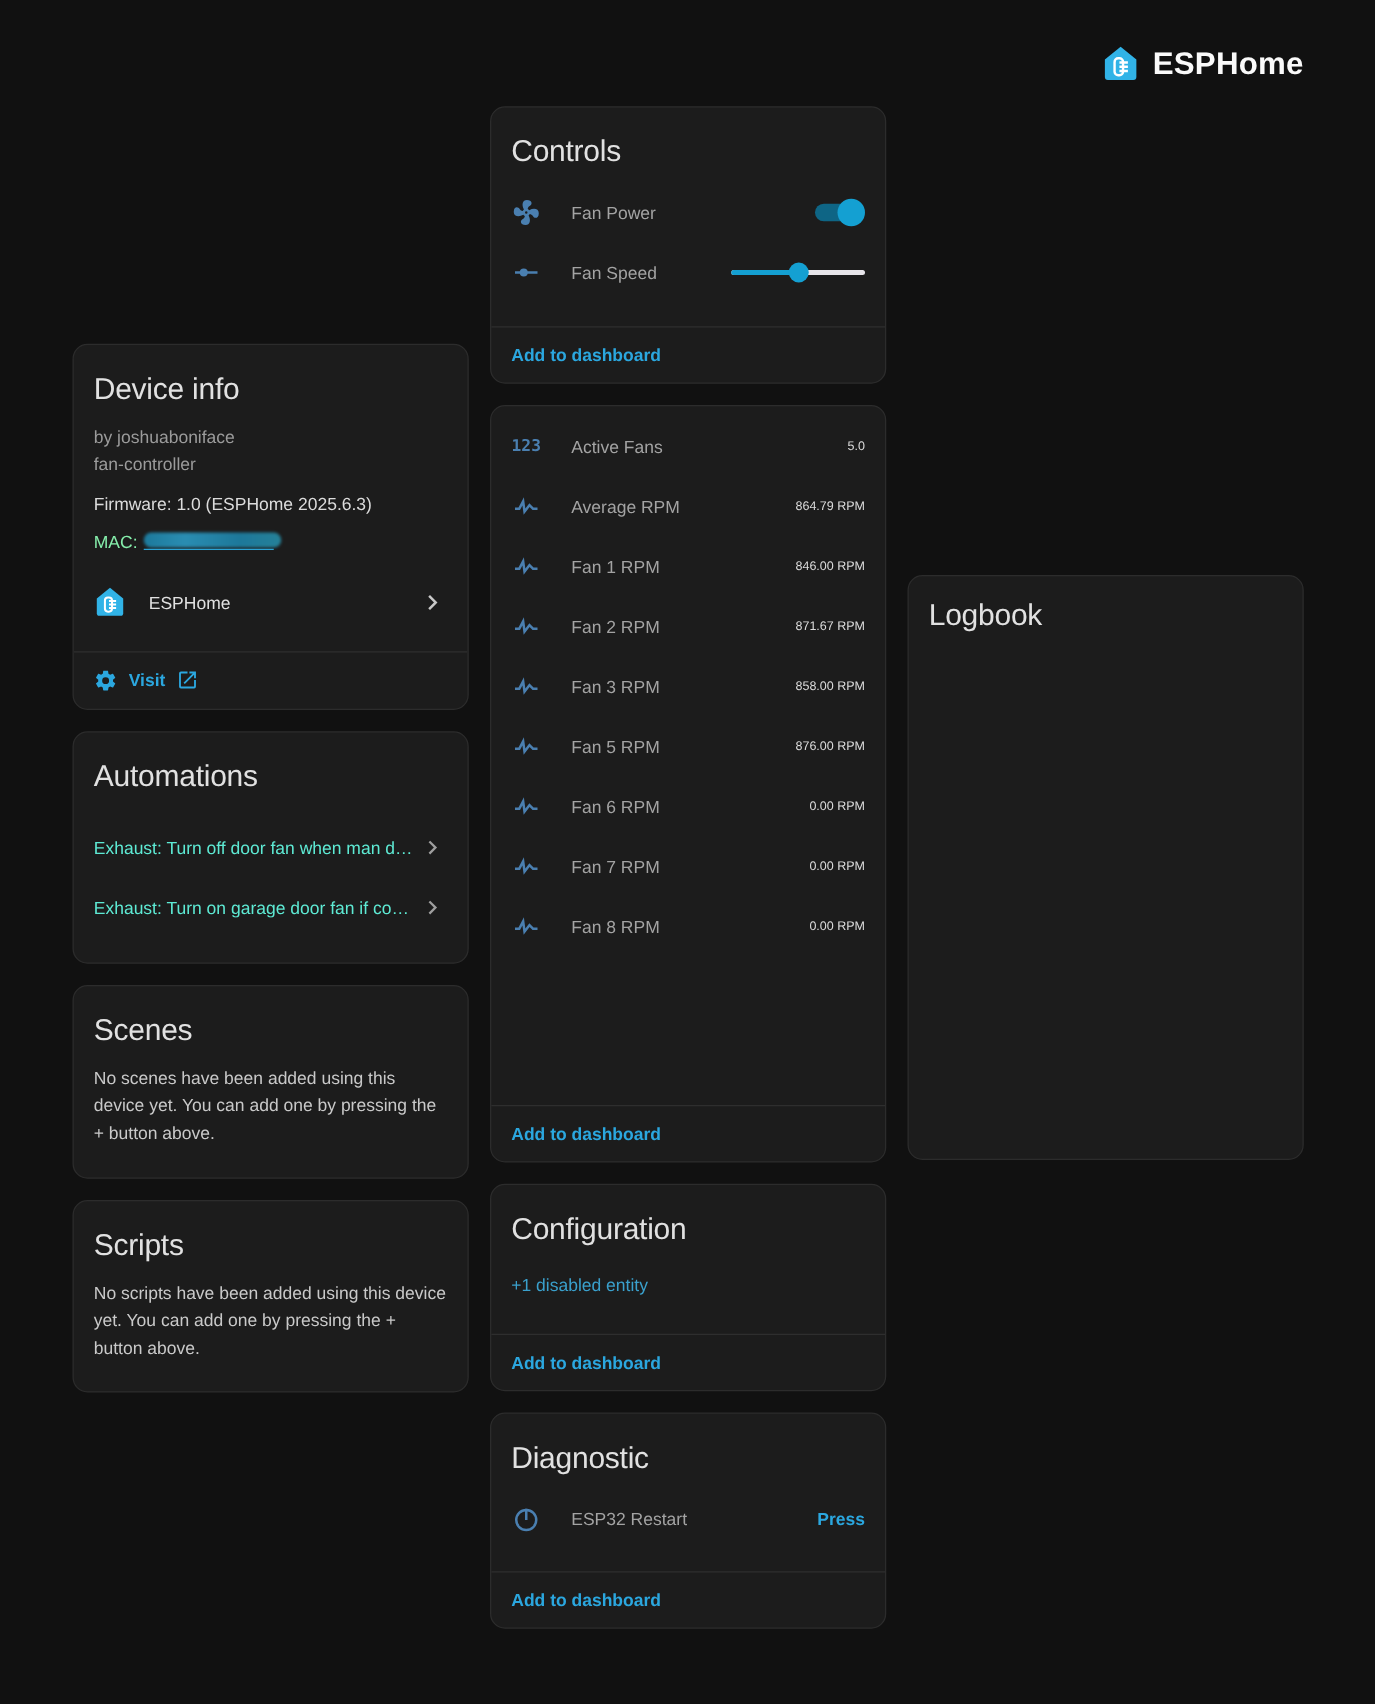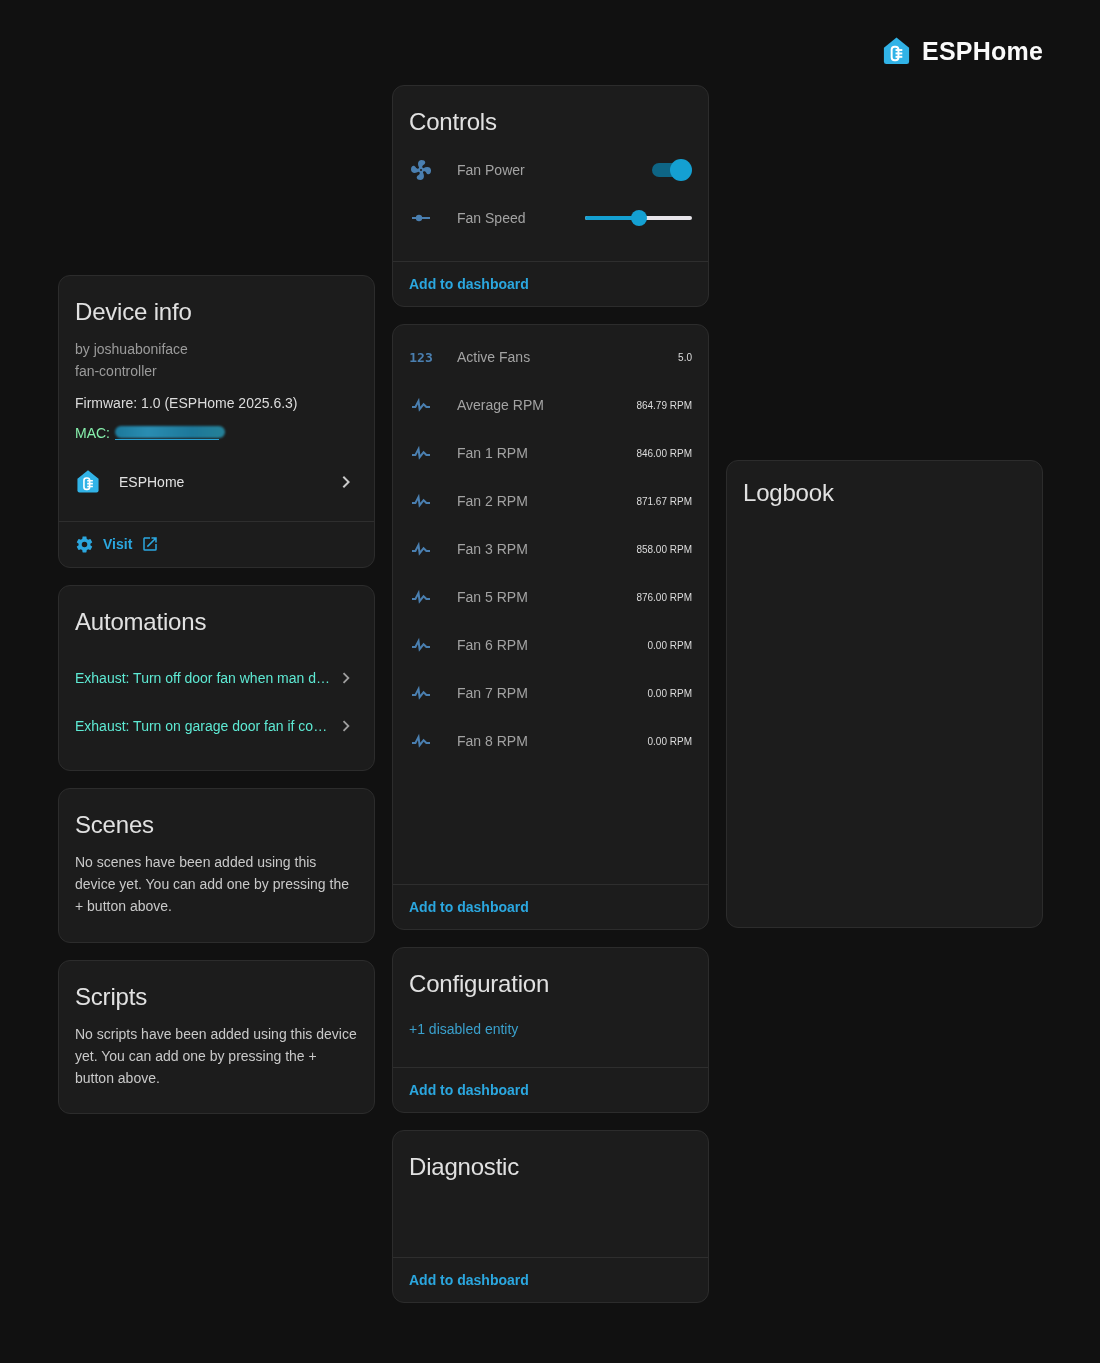--- a/index.html
+++ b/index.html
@@ -366,20 +366,32 @@
       <div class="config-body">
         <span class="disabled-link">+1 disabled entity</span>
       </div>
       <div class="card-footer">
         <span class="text-button">Add to dashboard</span>
       </div>
     </div>
 
     <div class="card" style="min-height:173px">
       <div class="card-title">Diagnostic</div>
+      <div class="rows">
+        <div class="entity-row">
+          <span class="entity-icon">
+            <svg width="24" height="24" viewBox="0 0 24 24">
+              <circle cx="12" cy="13" r="8" fill="none" stroke="currentColor" stroke-width="2"></circle>
+              <line x1="12" y1="4" x2="12" y2="13" stroke="currentColor" stroke-width="2"></line>
+            </svg>
+          </span>
+          <span class="entity-label">ESP32 Restart</span>
+          <span class="press-action">Press</span>
+        </div>
+      </div>
       <div class="card-footer">
         <span class="text-button">Add to dashboard</span>
       </div>
     </div>
 
   </div>
 
   <div class="col">
     <div class="card" style="min-height:468px">
       <div class="card-title" style="padding-top:16px">Logbook</div>

